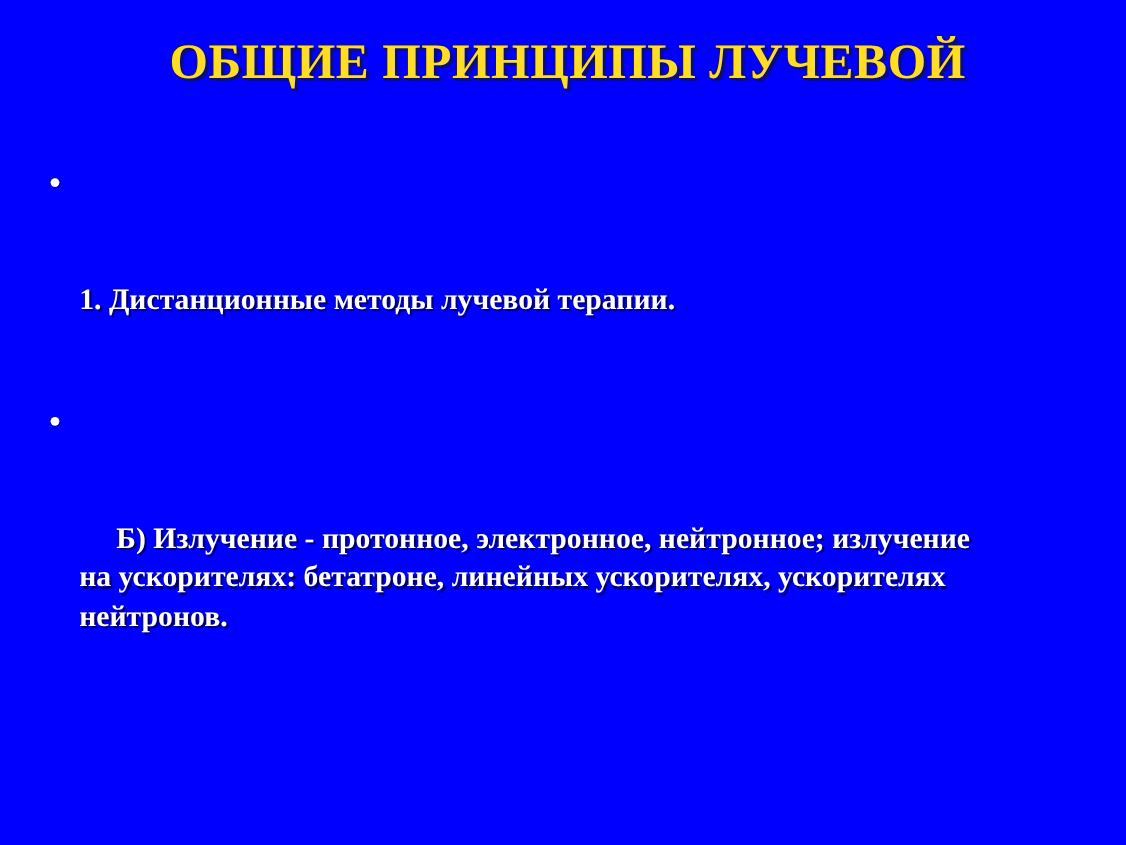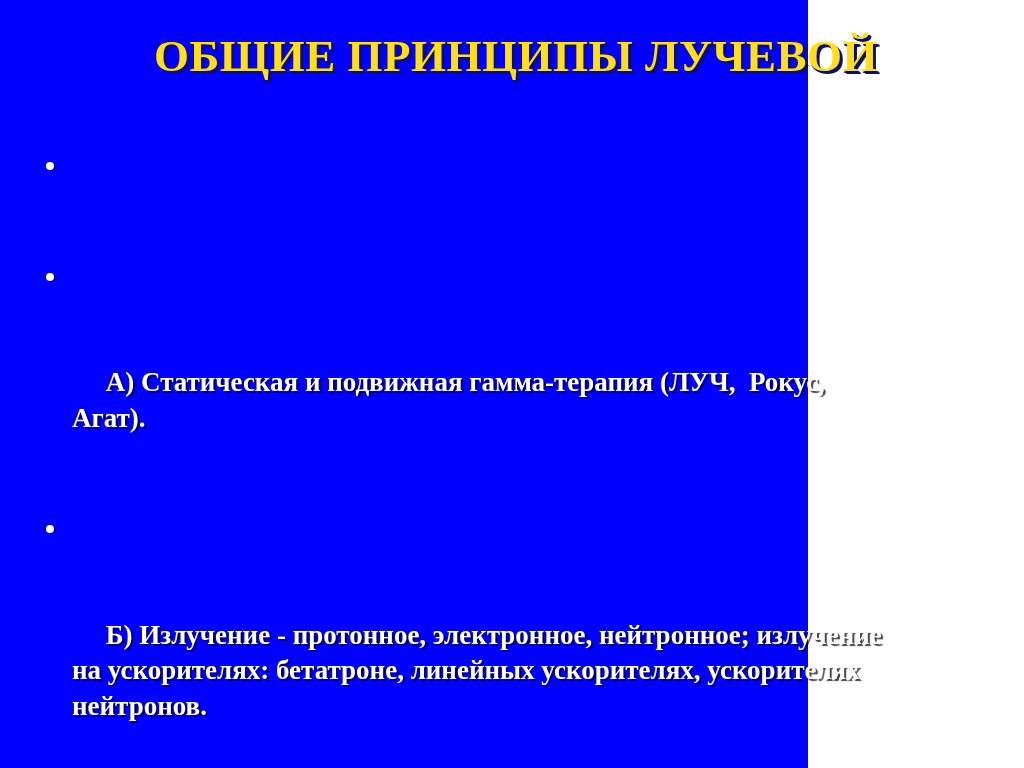--- a/index.html
+++ b/index.html
@@ -9,21 +9,21 @@
   }
   body {
     width: 1024px;
     height: 768px;
     overflow: hidden;
     font-family: "Liberation Serif", "DejaVu Serif", serif;
   }
 
   #slide {
     position: relative;
-    width: 808px;
+    width: 1024px;
     height: 768px;
     box-sizing: border-box;
     background: #0000ff;
   }
 
   
   #title-block {
     position: absolute;
     left: 96px;
     top: 30px;
@@ -87,26 +87,23 @@
 <div id="slide">
 
   <div id="title-block">
     <div class="title-line">ОБЩИЕ ПРИНЦИПЫ ЛУЧЕВОЙ</div>
   </div>
 
   <div id="body-block">
 
     <div class="bullet-item">
       <span class="bullet-marker"></span>
+      <span class="bullet-text">1. Дистанционные методы лучевой терапии.</span>
     </div>
 
-    <div class="bullet-item">
-      <span class="bullet-marker"></span>
-      <span class="bullet-text">     А) Статическая и подвижная гамма-терапия (ЛУЧ,  Рокус, Агат).</span>
-    </div>
 
     <div class="bullet-item">
       <span class="bullet-marker"></span>
       <span class="bullet-text">     Б) Излучение - протонное, электронное, нейтронное; излучение на ускорителях: бетатроне, линейных ускорителях, ускорителях нейтронов.</span>
     </div>
 
   </div>
 
 </div>
 

